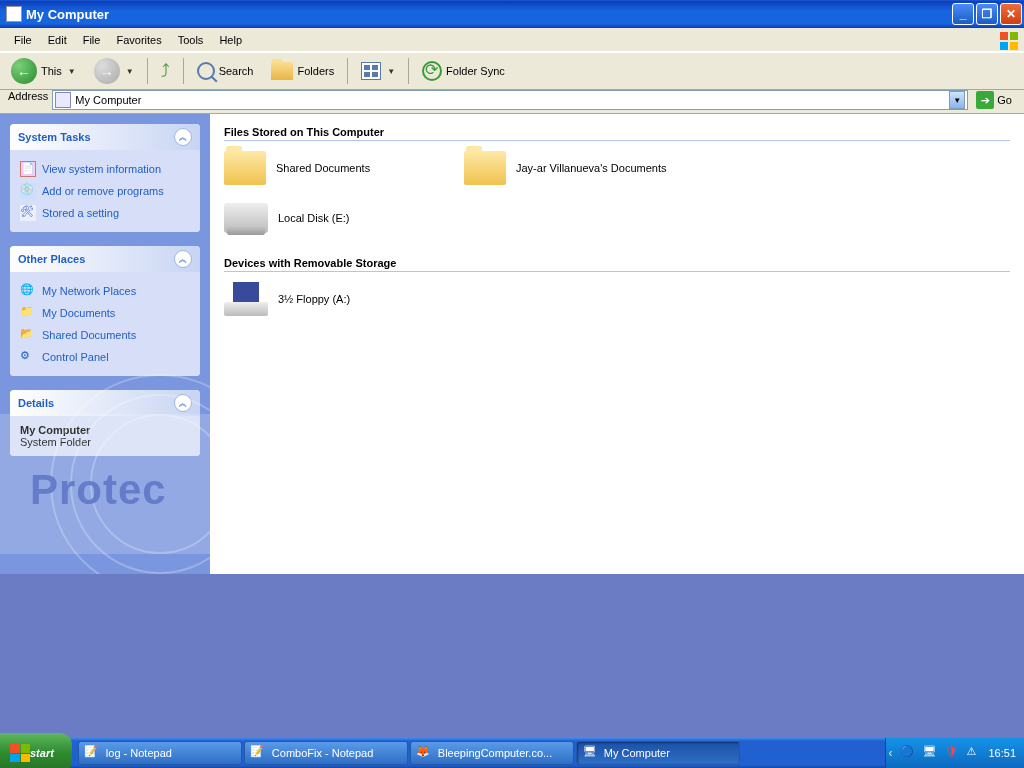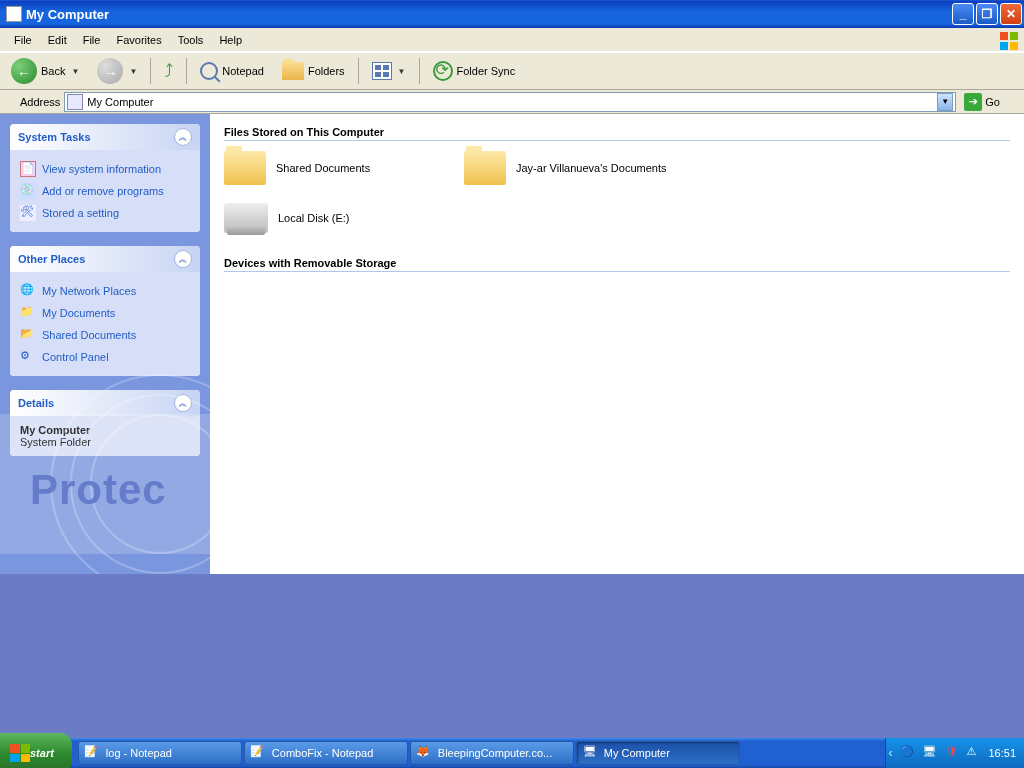--- a/index.html
+++ b/index.html
@@ -35,21 +35,21 @@
 .searchic::after { content:""; position:absolute; width:8px; height:2px; background:#5a7aaf; bottom:-2px; right:-5px; transform:rotate(45deg); }
 .foldic { width:22px; height:18px; background:linear-gradient(to bottom,#fcdd8e,#e8b54a); border-radius:2px 2px 0 0; position:relative; }
 .foldic::before { content:""; position:absolute; width:10px; height:4px; background:#fcdd8e; top:-3px; left:1px; border-radius:2px 2px 0 0; }
 .viewic { width:20px; height:18px; border:1px solid #5a7aaf; background:#fff; display:grid; grid-template:repeat(2,1fr)/repeat(2,1fr); gap:2px; padding:2px; }
 .viewic div { background:#5a7aaf; }
 .syncic { width:20px; height:20px; border:2px solid #3a9a3a; border-radius:50%; position:relative; }
 .syncic::after { content:"⟳"; color:#3a9a3a; font-size:16px; position:absolute; top:-3px; left:1px; }
 .drop { font-size:8px; color:#333; margin-left:2px; }
 
 
-.addrbar { height:24px; background:#ece9d8; border-bottom:1px solid #aca899; display:flex; align-items:center; padding:0 20px; gap:4px; }
+.addrbar { height:24px; background:#ece9d8; border-bottom:1px solid #aca899; display:flex; padding:0 8px; gap:4px; }
 .addrin { flex:1; height:20px; background:#fff; border:1px solid #7f9db9; display:flex; align-items:center; padding:0 2px; }
 .addrin .aicon { width:16px; height:16px; background:#e8e8ff; border:1px solid #88a; margin-right:4px; }
 .addrdrop { width:16px; height:18px; background:linear-gradient(to bottom,#cce4ff,#8cb4e8); border:1px solid #7f9db9; display:flex; align-items:center; justify-content:center; font-size:8px; }
 .gobtn { height:20px; display:flex; align-items:center; gap:3px; padding:0 4px; }
 .gosq { width:18px; height:18px; background:#39a939; border-radius:2px; color:#fff; display:flex; align-items:center; justify-content:center; font-size:11px; }
 
 
 .mainrow { display:flex; height:460px; }
 .sidepane { width:210px; background:#7a96df; padding:10px; overflow:hidden; position:relative; }
 .taskbox { background:linear-gradient(to bottom,#fff,#eef3ff); border-radius:4px; margin-bottom:14px; overflow:hidden; }
@@ -116,35 +116,35 @@
     <div class="r"></div>
       <div class="g"></div>
       <div class="b"></div>
       <div class="y"></div>
   </div>
 </div>
 
 <div class="toolbar">
   <div class="tbb">
     <div class="circbtn backc">←</div>
-    <span>Back</span>
+    <span>This</span>
     <span class="drop">▼</span>
   </div>
   <div class="tbb">
     <div class="circbtn fwdc">→</div>
     <span class="drop">▼</span>
   </div>
   <div class="sep"></div>
   <div class="tbb">
     <span class="upic">⤴</span>
   </div>
   <div class="sep"></div>
   <div class="tbb">
     <span class="searchic"></span>
-    <span>Notepad</span>
+    <span>Search</span>
   </div>
   <div class="tbb">
     <span class="foldic"></span>
     <span>Folders</span>
   </div>
   <div class="sep"></div>
   <div class="tbb">
     <span class="viewic">
         <div></div>
         <div></div>
@@ -254,20 +254,29 @@
           <span>Jay-ar Villanueva's Documents</span>
         </div>
       </div>
       <div class="grpitems">
         <div class="gitem">
           <div class="hdd"></div>
           <span>Local Disk (E:)</span>
         </div>
       </div>
       <div class="grphdr">Devices with Removable Storage</div>
+      <div class="grpitems">
+        <div class="gitem">
+          <div class="flop">
+            <div class="dsk"></div>
+            <div class="drv"></div>
+          </div>
+          <span>3½ Floppy (A:)</span>
+        </div>
+      </div>
     </div>
 </div>
 
 <div class="taskbar">
   <div class="startbtn">
     <div class="winflag">
         <div class="r"></div>
         <div class="g"></div>
         <div class="b"></div>
         <div class="y"></div>

